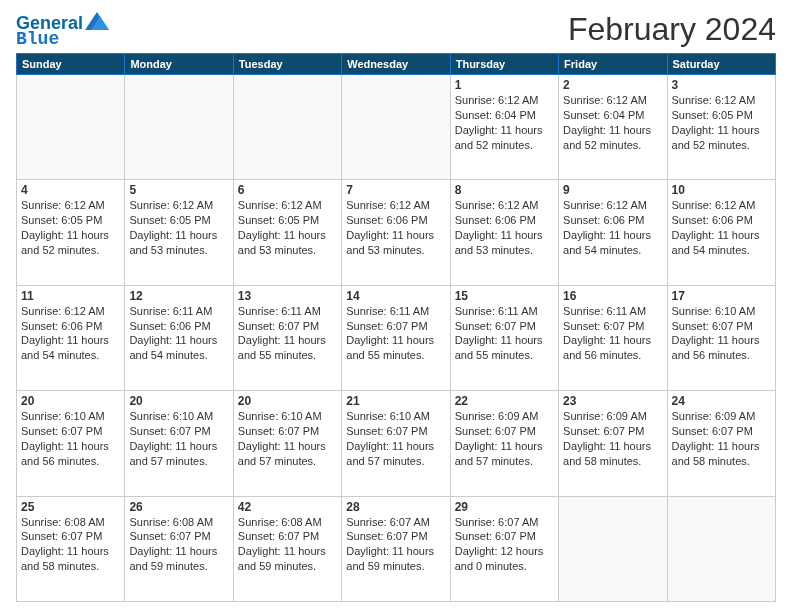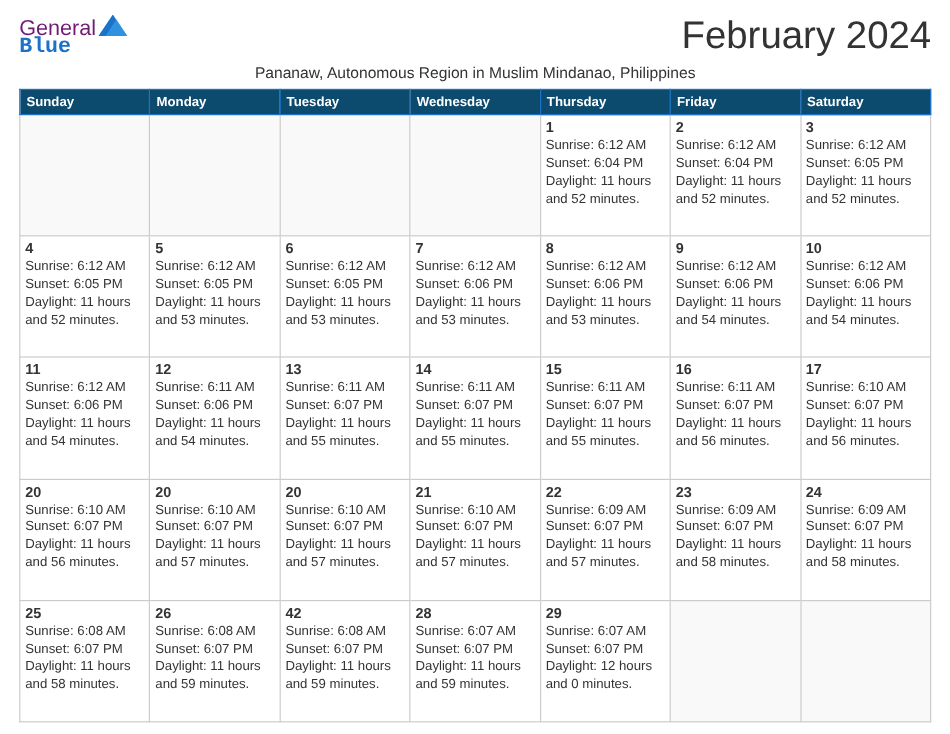--- a/index.html
+++ b/index.html
@@ -23,22 +23,22 @@
       justify-content: space-between;
       margin-bottom: 4px;
     }
     .logo {
       display: flex;
       align-items: center;
       margin-top: 2px;
     }
     .logo-text {
       font-size: 18px;
-      font-weight: normal;
-      color: #701a75;
+      font-weight: bold;
+      color: #0369a1;
       line-height: 1;
     }
     .logo-icon {
       width: 24px;
       height: 18px;
       margin-left: 2px;
       margin-top: -4px;
     }
     .title-block {
       text-align: center;
@@ -109,21 +109,20 @@
         </div>
         <div style="display:flex;align-items:center;margin-top:-3px;">
           <span style="font-size:18px;font-weight:bold;color:#1a73c8;font-family:Liberation Mono, monospace;">Blue</span>
         </div>
       </div>
     </div>
     <div class="title-block">
       <div class="month-year">February 2024</div>
     </div>
   </div>
-  <div class="subtitle">Pananaw, Autonomous Region in Muslim Mindanao, Philippines</div>
   <table class="calendar">
     <thead>
       <tr>
         <th>Sunday</th>
         <th>Monday</th>
         <th>Tuesday</th>
         <th>Wednesday</th>
         <th>Thursday</th>
         <th>Friday</th>
         <th>Saturday</th>

